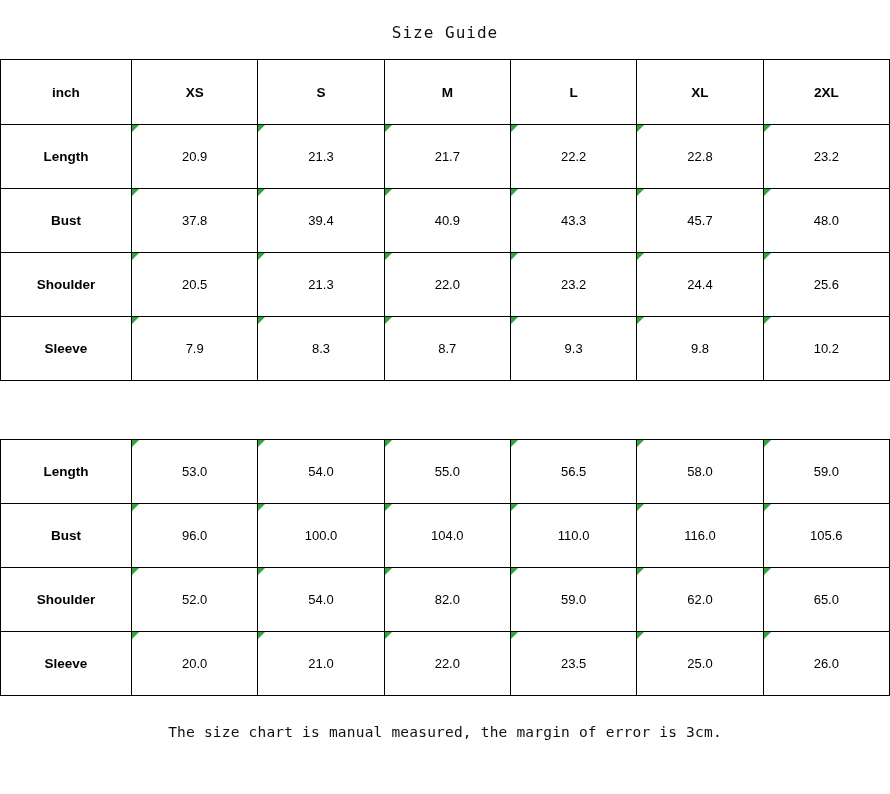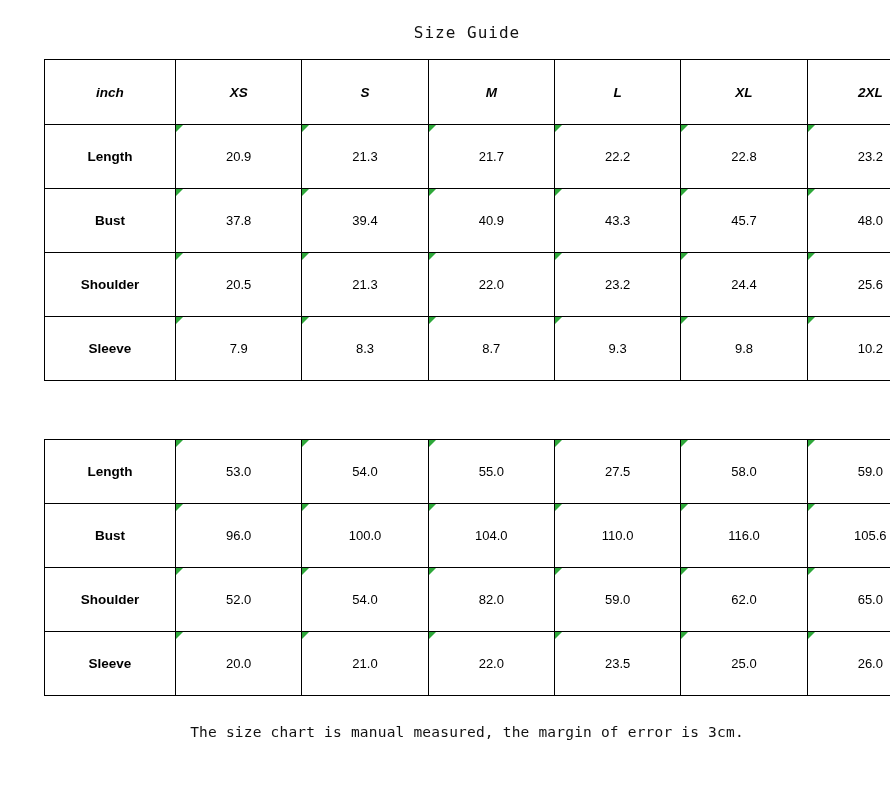--- a/index.html
+++ b/index.html
@@ -12,21 +12,20 @@
     height: 794px;
     font-family: "DejaVu Sans Mono", monospace;
     color: #000000;
     overflow: hidden;
   }
   .page {
     width: 890px;
     height: 584px;
     position: relative;
     box-sizing: border-box;
-    padding-left: 44px;
   }
   .title {
     text-align: center;
     font-family: "DejaVu Sans Mono", monospace;
     font-size: 16px;
     letter-spacing: 1px;
     padding-top: 23px;
     padding-bottom: 17px;
     color: #111;
   }
@@ -49,21 +48,20 @@
     font-weight: bold;
     font-size: 13.5px;
   }
   table.size-table td.hdr {
     font-weight: bold;
     font-size: 13.5px;
     text-align: center;
   }
   table.size-table tr.head td {
     height: 62px;
-    font-style: italic;
   }
   
   td.mark::before {
     content: "";
     position: absolute;
     left: 0px;
     top: 0px;
     width: 0;
     height: 0;
     border-left: 7px solid #2ea83a;
@@ -144,21 +142,21 @@
 
   <div class="gap"></div>
 
   <table class="size-table">
     <tbody>
         <tr>
           <td class="first-col">Length</td>
           <td class="mark bold-val">53.0</td>
           <td class="mark bold-val">54.0</td>
           <td class="mark bold-val">55.0</td>
-          <td class="mark bold-val">27.5</td>
+          <td class="mark bold-val">56.5</td>
           <td class="mark bold-val">58.0</td>
           <td class="mark bold-val">59.0</td>
         </tr>
         <tr>
           <td class="first-col">Bust</td>
           <td class="mark">96.0</td>
           <td class="mark">100.0</td>
           <td class="mark">104.0</td>
           <td class="mark">110.0</td>
           <td class="mark">116.0</td>

